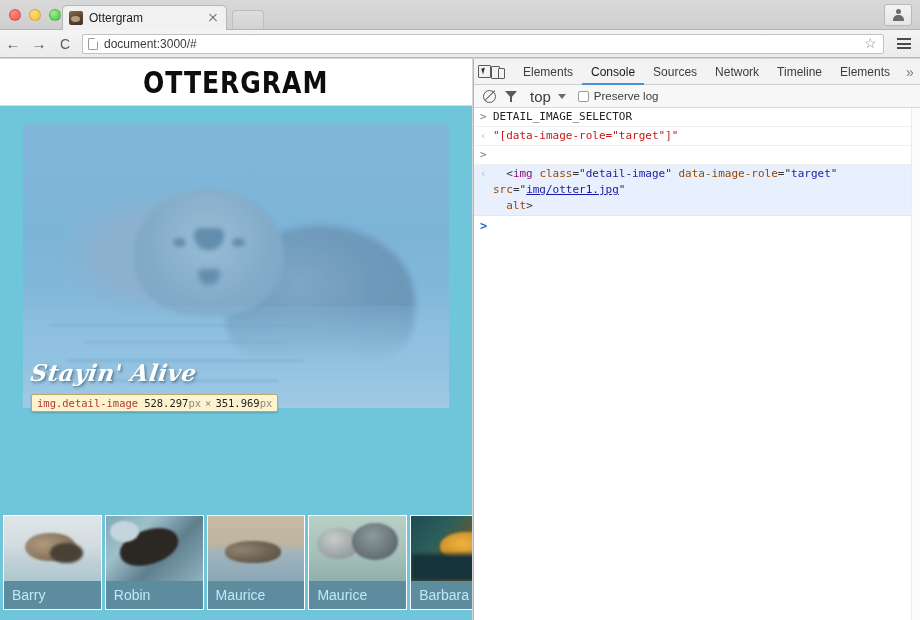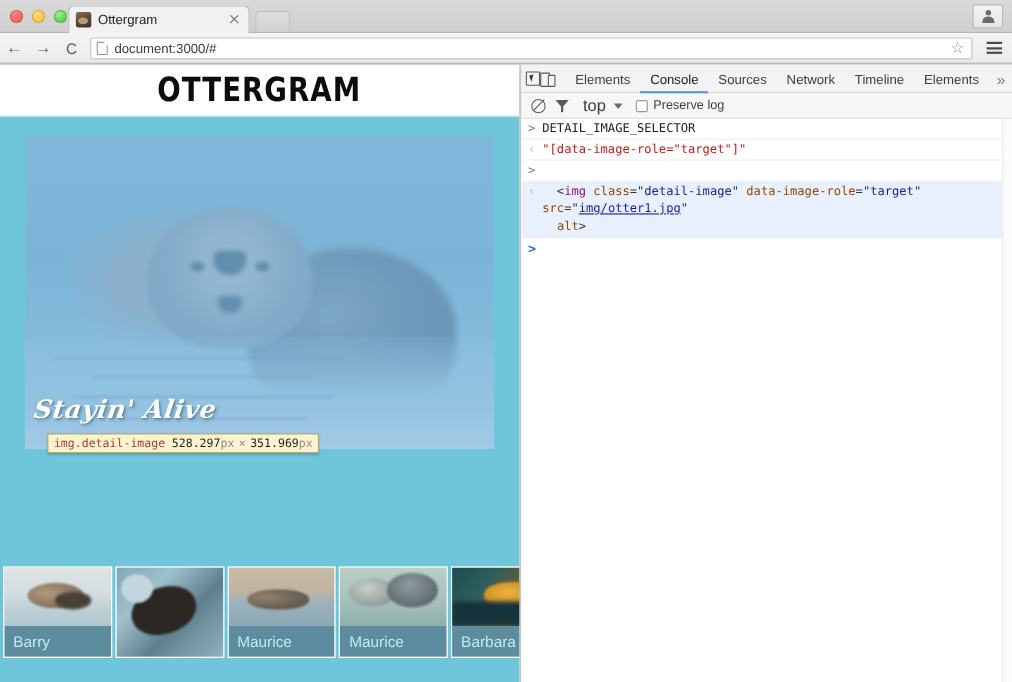--- a/index.html
+++ b/index.html
@@ -187,35 +187,35 @@
   }
   .detail-caption {
     position: absolute; left: 8px; bottom: 22px;
     font-family: "DejaVu Serif", serif;
     font-style: italic; font-weight: bold; font-size: 23px;
     color: #ffffff; letter-spacing: .5px;
     text-shadow: 1px 1px 0 rgba(90,130,150,.55), 2px 2px 3px rgba(40,70,90,.45);
     transform: skewX(-8deg);
   }
   .size-badge {
-    position: absolute; left: 20px; bottom: -4px;
+    position: absolute; left: 8px; bottom: -4px;
     background: #fdf3cf; border: 1px solid #b9a96d; border-radius: 2px;
     padding: 1px 5px; font-family: "DejaVu Sans Mono", monospace;
     font-size: 10.5px; white-space: nowrap; line-height: 14px;
     box-shadow: 0 1px 2px rgba(0,0,0,.2);
   }
   .size-badge .sel { color: #b03a2e; }
   .size-badge .num { color: #1d1d1d; }
   .size-badge .unit { color: #8a8a8a; }
   .size-badge .x { color: #8a8a8a; }
 
   
   .thumb-strip {
     position: absolute; left: 0; bottom: 0; width: 512px; height: 108px;
-    display: flex; gap: 3px; padding: 3px 3px 22px 3px;
+    display: flex; gap: 3px; padding: 3px 3px 10px 3px;
   }
   .thumb {
     flex: 1; position: relative; overflow: hidden;
     border: 1px solid #ffffff; background: #cfd8dc;
     display: flex; flex-direction: column; cursor: pointer;
   }
   .thumb-img { flex: 1; position: relative; overflow: hidden; }
   .thumb-label {
     height: 28px; background: #5c8c9e; display: flex; align-items: center;
     padding-left: 8px; font-size: 14px; color: #bfe9f5; font-weight: normal;
@@ -421,20 +421,21 @@
       </div>
     </div>
 
     <div class="thumb-strip">
       <div class="thumb">
         <div class="thumb-img art-1"></div>
         <div class="thumb-label">Barry</div>
       </div>
       <div class="thumb">
         <div class="thumb-img art-2"></div>
+        <div class="thumb-label">Robin</div>
       </div>
       <div class="thumb">
         <div class="thumb-img art-3"></div>
         <div class="thumb-label">Maurice</div>
       </div>
       <div class="thumb">
         <div class="thumb-img art-4"></div>
         <div class="thumb-label">Maurice</div>
       </div>
       <div class="thumb">

